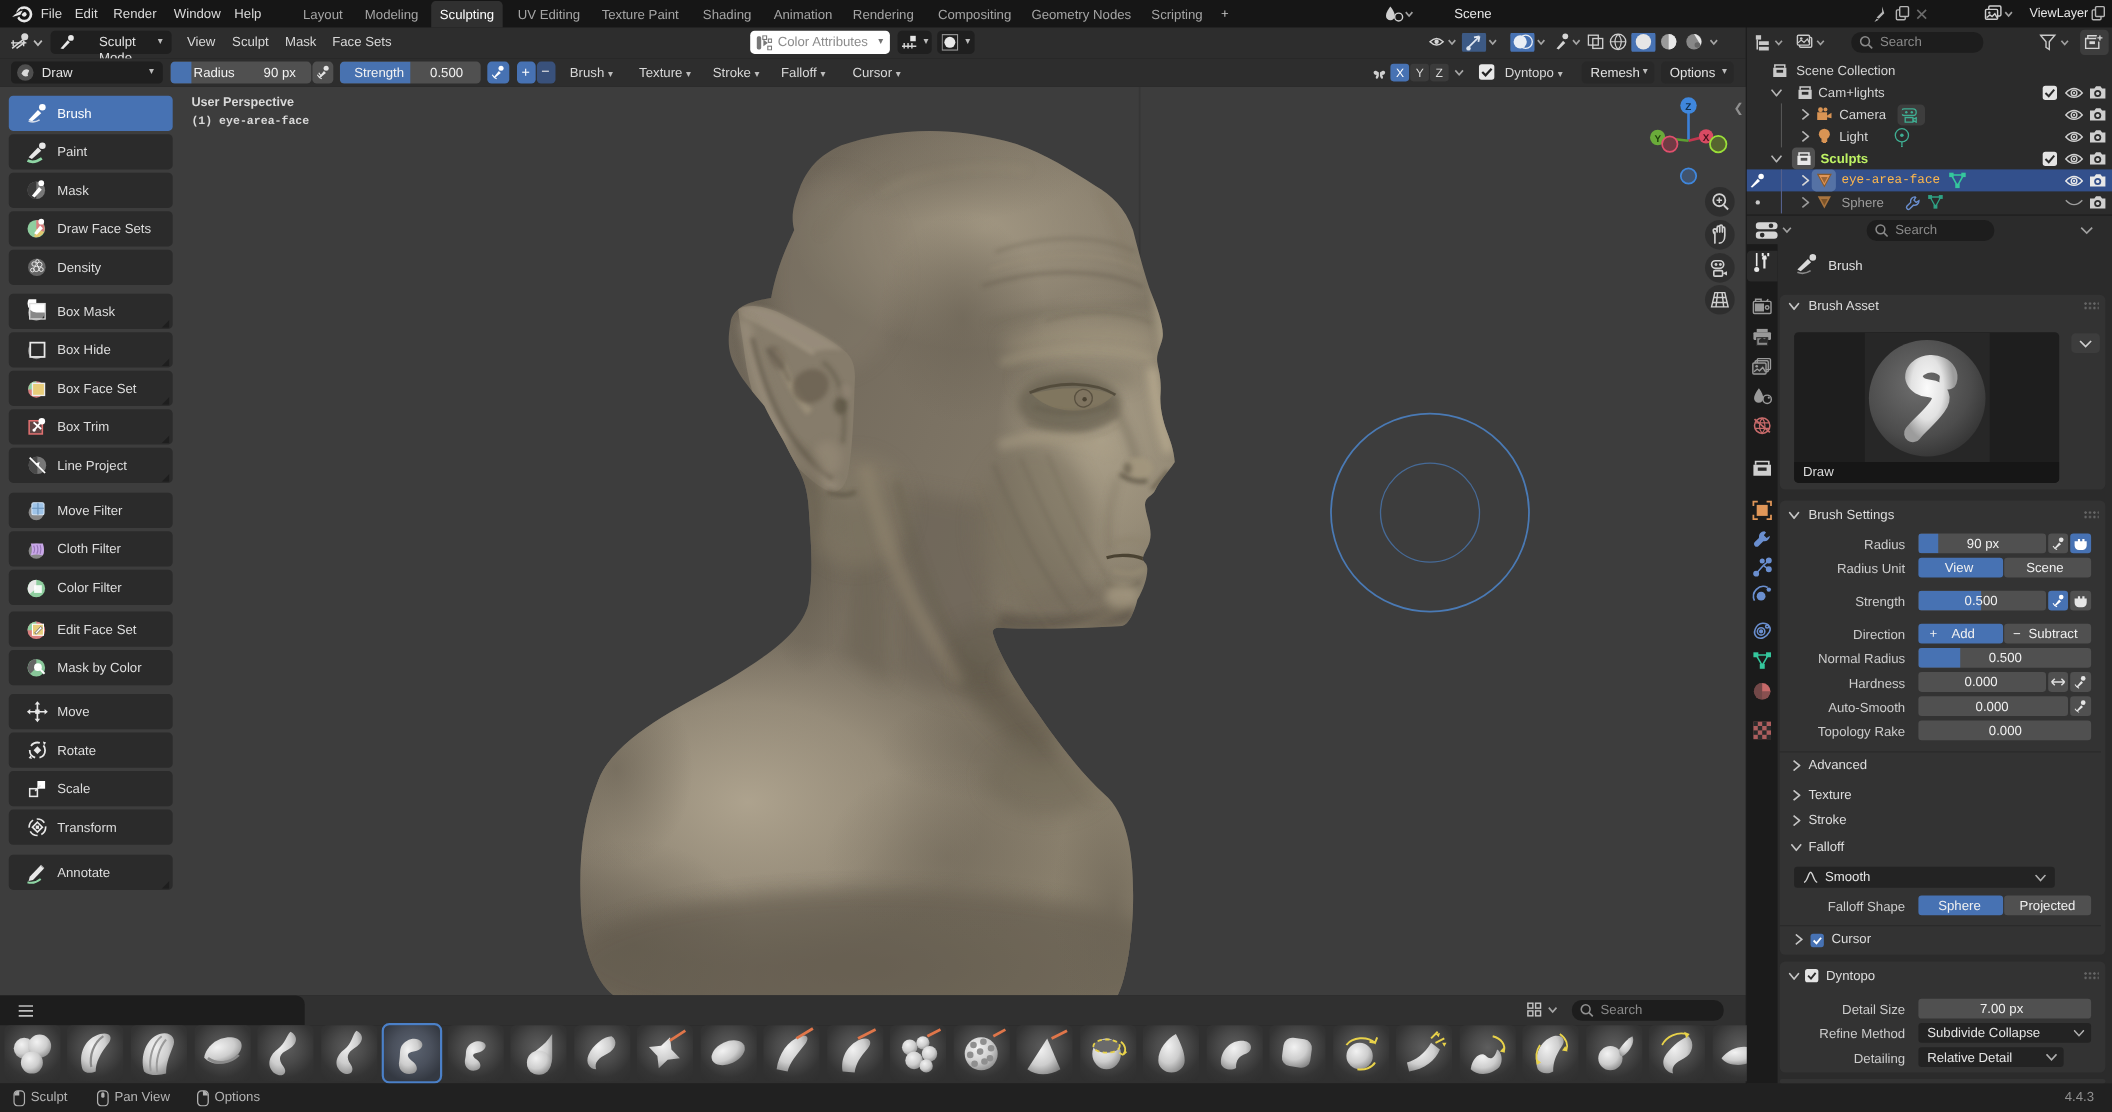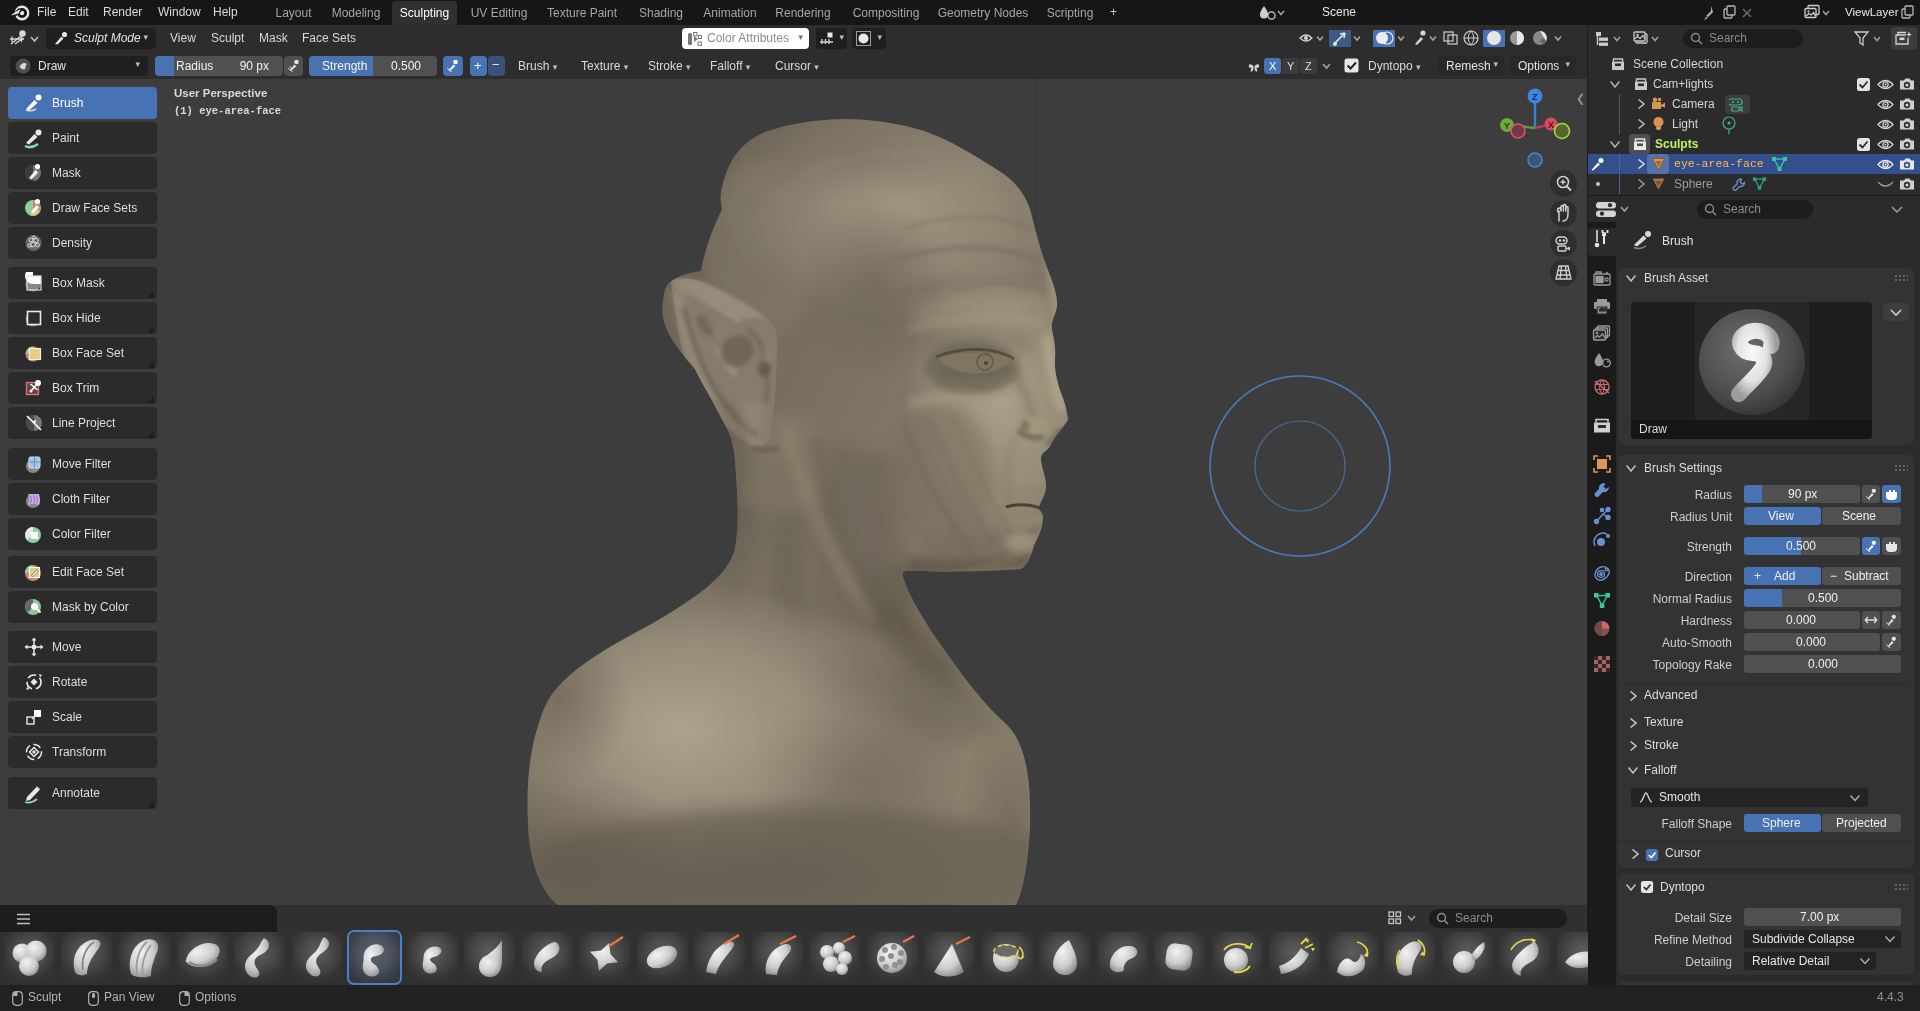--- a/index.html
+++ b/index.html
@@ -116,21 +116,21 @@
     <path d="M2 14 L12 6 M6 14 L14 8" stroke="#d9d9d9" stroke-width="1.4" fill="none"></path>
     <path d="M1 9 H15 M3 6.5 V12 M12.5 6.5 V12" stroke="#d9d9d9" stroke-width="1.3"></path>
     <path d="M22 7 l3.5 4 3.5-4" stroke="#bdbdbd" stroke-width="1.6" fill="none"></path>
   </svg>
 
   <div class="dbtn" style="left:46px;top:3px;width:110px;height:21px;">
     <svg class="abs" style="left:7px;top:3px" width="16" height="15" viewBox="0 0 16 15">
       <circle cx="11.5" cy="3.5" r="2.6" fill="#e8e8e8"></circle>
       <path d="M2 13 L8.5 5.5 L10.5 7.5 L4.5 13.5 Z" fill="#e8e8e8"></path>
     </svg>
-    <span style="position:absolute;left:28px;top:3px;font-style:italic;">Sculpt Mode</span>
+    <span style="position:absolute;left:44px;top:3px;">Sculpt Mode</span>
     <span class="vv" style="position:absolute;right:8px;top:4px;">▾</span>
   </div>
   <div class="hmenu" style="left:170px">View</div>
   <div class="hmenu" style="left:211px">Sculpt</div>
   <div class="hmenu" style="left:259px">Mask</div>
   <div class="hmenu" style="left:302px">Face Sets</div>
 
   <div class="dbtn" style="left:682px;top:3px;width:127px;height:21px;background:#ffffff;">
     <svg class="abs" style="left:5px;top:3.5px" width="15" height="14" viewBox="0 0 15 14">
       <rect x="1" y="1" width="4" height="12" rx="1.5" fill="#777"></rect>

